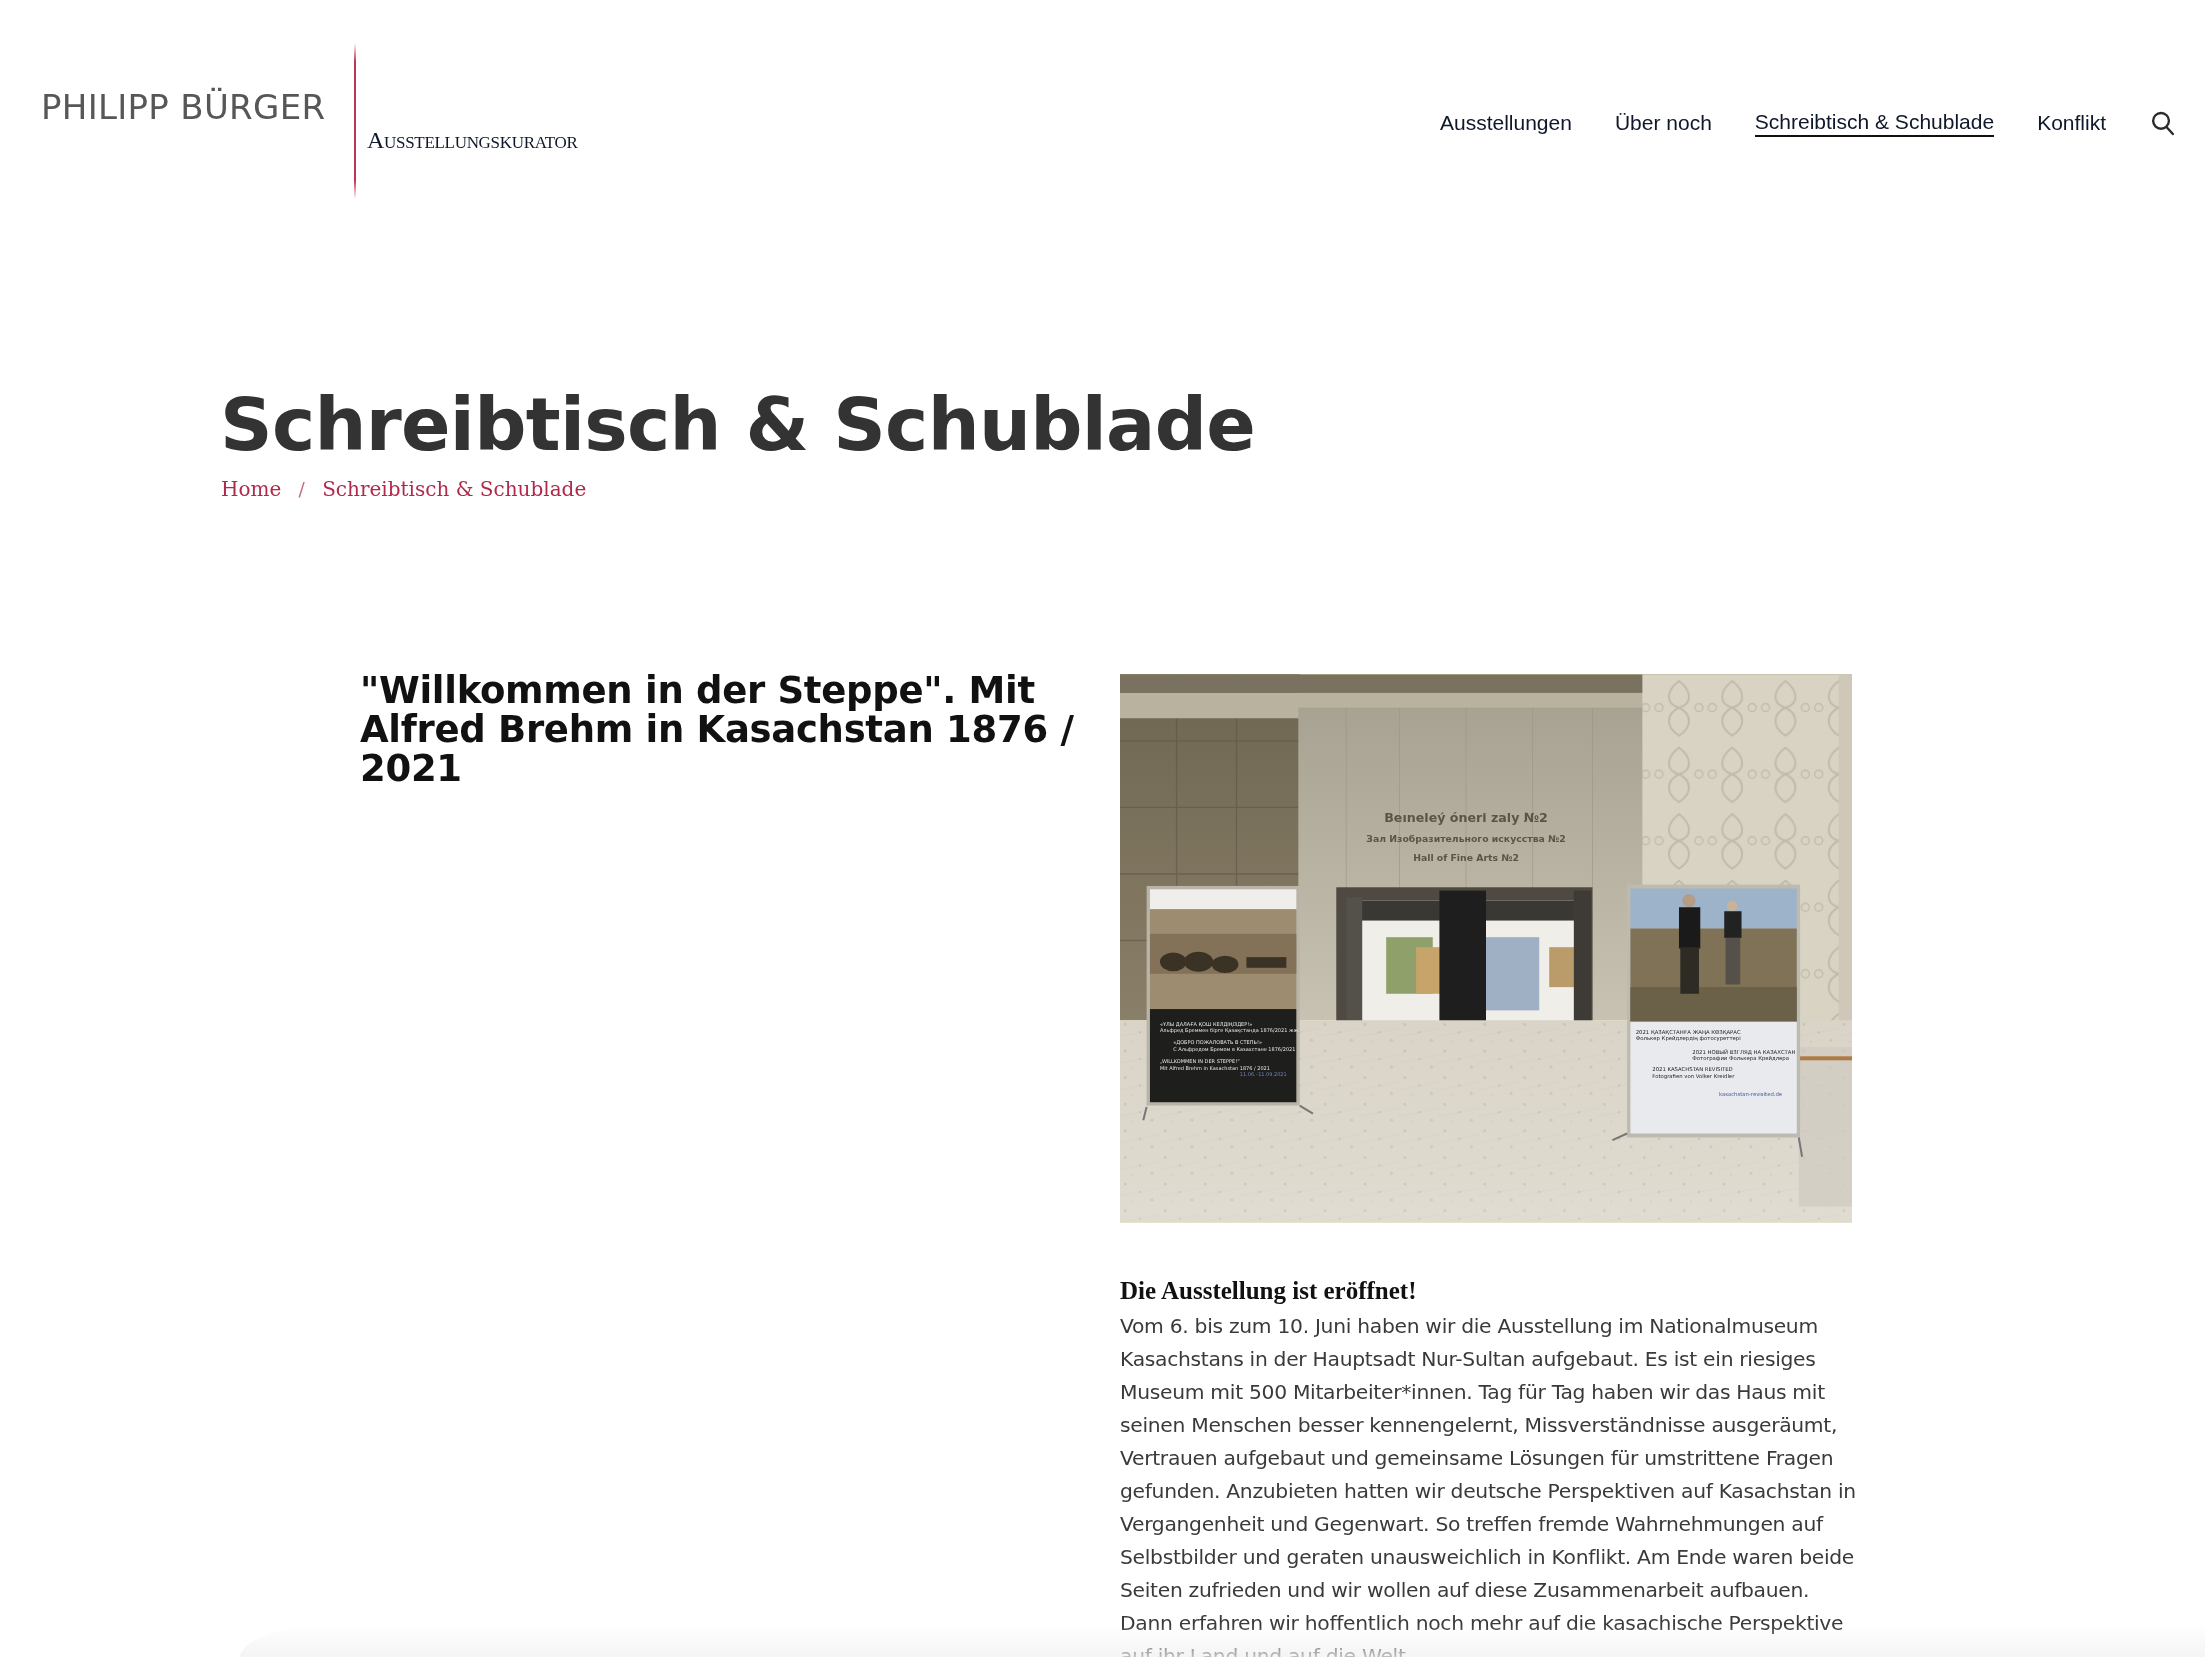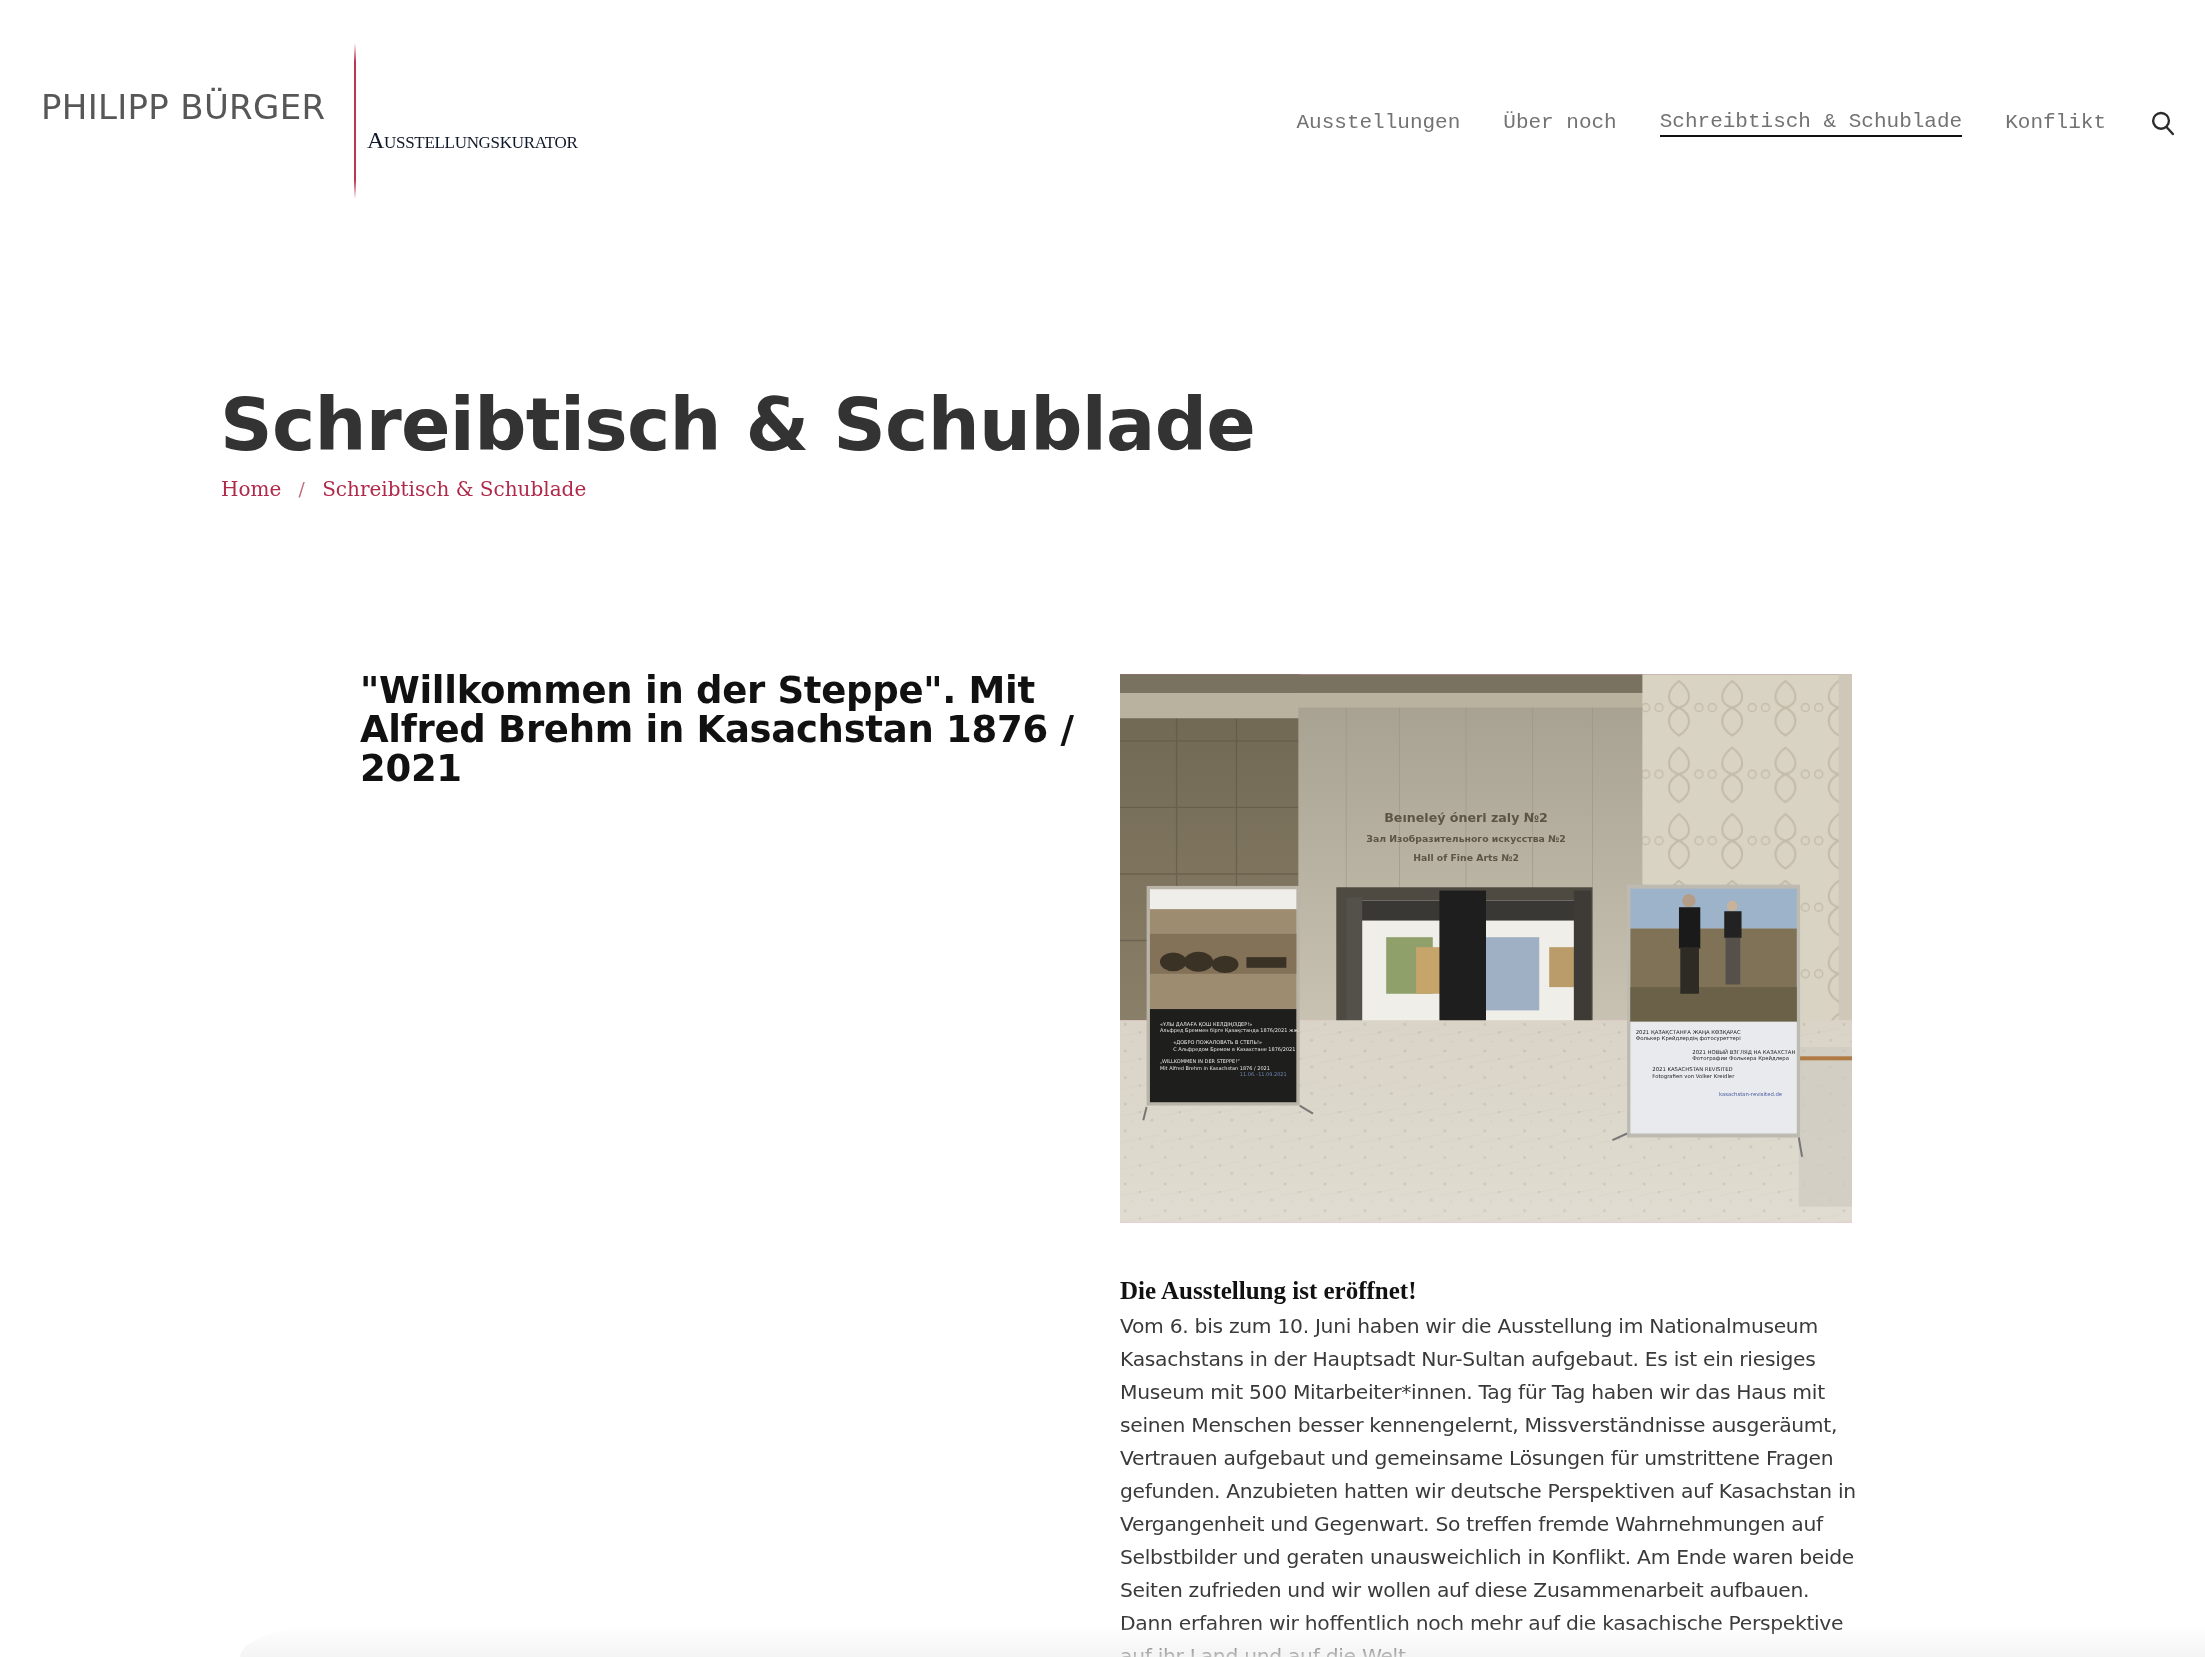--- a/index.html
+++ b/index.html
@@ -20,22 +20,22 @@
     background: linear-gradient(to bottom, rgba(192,53,79,0) 0%, #c0354f 12%, #c0354f 88%, rgba(192,53,79,0) 100%);
   }
   .logo-tagline {
     position: absolute; left: 326px; top: 87px;
     font-family: "Liberation Serif", "DejaVu Serif", serif;
     font-size: 24px; color: #0f172a; white-space: nowrap; line-height: 1;
     font-variant: small-caps; letter-spacing: -0.3px;
   }
   .main-nav { position: absolute; right: 28px; top: 103px; height: 40px; display: flex; align-items: center; }
   .nav-item {
-    font-family: Liberation Mono, monospace;
-    font-size: 21px; color: #737373; text-decoration: none; margin-right: 43px; white-space: nowrap;
+    font-family: Liberation Sans, sans-serif;
+    font-size: 21px; color: #0f172a; text-decoration: none; margin-right: 43px; white-space: nowrap;
     padding-bottom: 1.3px; line-height: 1.2;
   }
   .nav-item.current { border-bottom: 2px solid #111; padding-bottom: 0px; }
   .search-btn { width: 28px; height: 28px; display: flex; align-items: center; justify-content: center; cursor: pointer; }
 
   
   .page-title {
     position: absolute; left: 220px; top: 385px;
     font-family: "DejaVu Sans", "Liberation Sans", sans-serif;
     font-weight: bold; font-size: 73px; color: #333333; line-height: 1.1; white-space: nowrap; letter-spacing: -0.7px;
@@ -48,21 +48,21 @@
   .breadcrumb .sep { margin: 0 17.3px; color: #c36a7d; font-size: 18.6px; }
 
   
   .post-title {
     position: absolute; left: 360px; top: 671px; width: 719px;
     font-family: "DejaVu Sans", "Liberation Sans", sans-serif;
     font-weight: bold; font-size: 37px; line-height: 39px; color: #111111; letter-spacing: -0.3px;
   }
   .post-photo {
     position: absolute; left: 1120px; top: 674px; width: 732px; height: 549px; overflow: hidden;
-    background: #f9a8d4;
+    background: #fef9c3;
   }
   .post-subheading {
     position: absolute; left: 1120px; top: 1276px; width: 732px;
     font-family: Liberation Serif, serif;
     font-weight: bold; font-size: 25px; color: #111111; line-height: 1.2;
   }
   .post-body {
     position: absolute; left: 1120px; top: 1310px; width: 738px;
     font-family: "DejaVu Sans", "Liberation Sans", sans-serif;
     font-size: 20.3px; line-height: 33px; color: #3a3a3a; letter-spacing: -0.3px;

